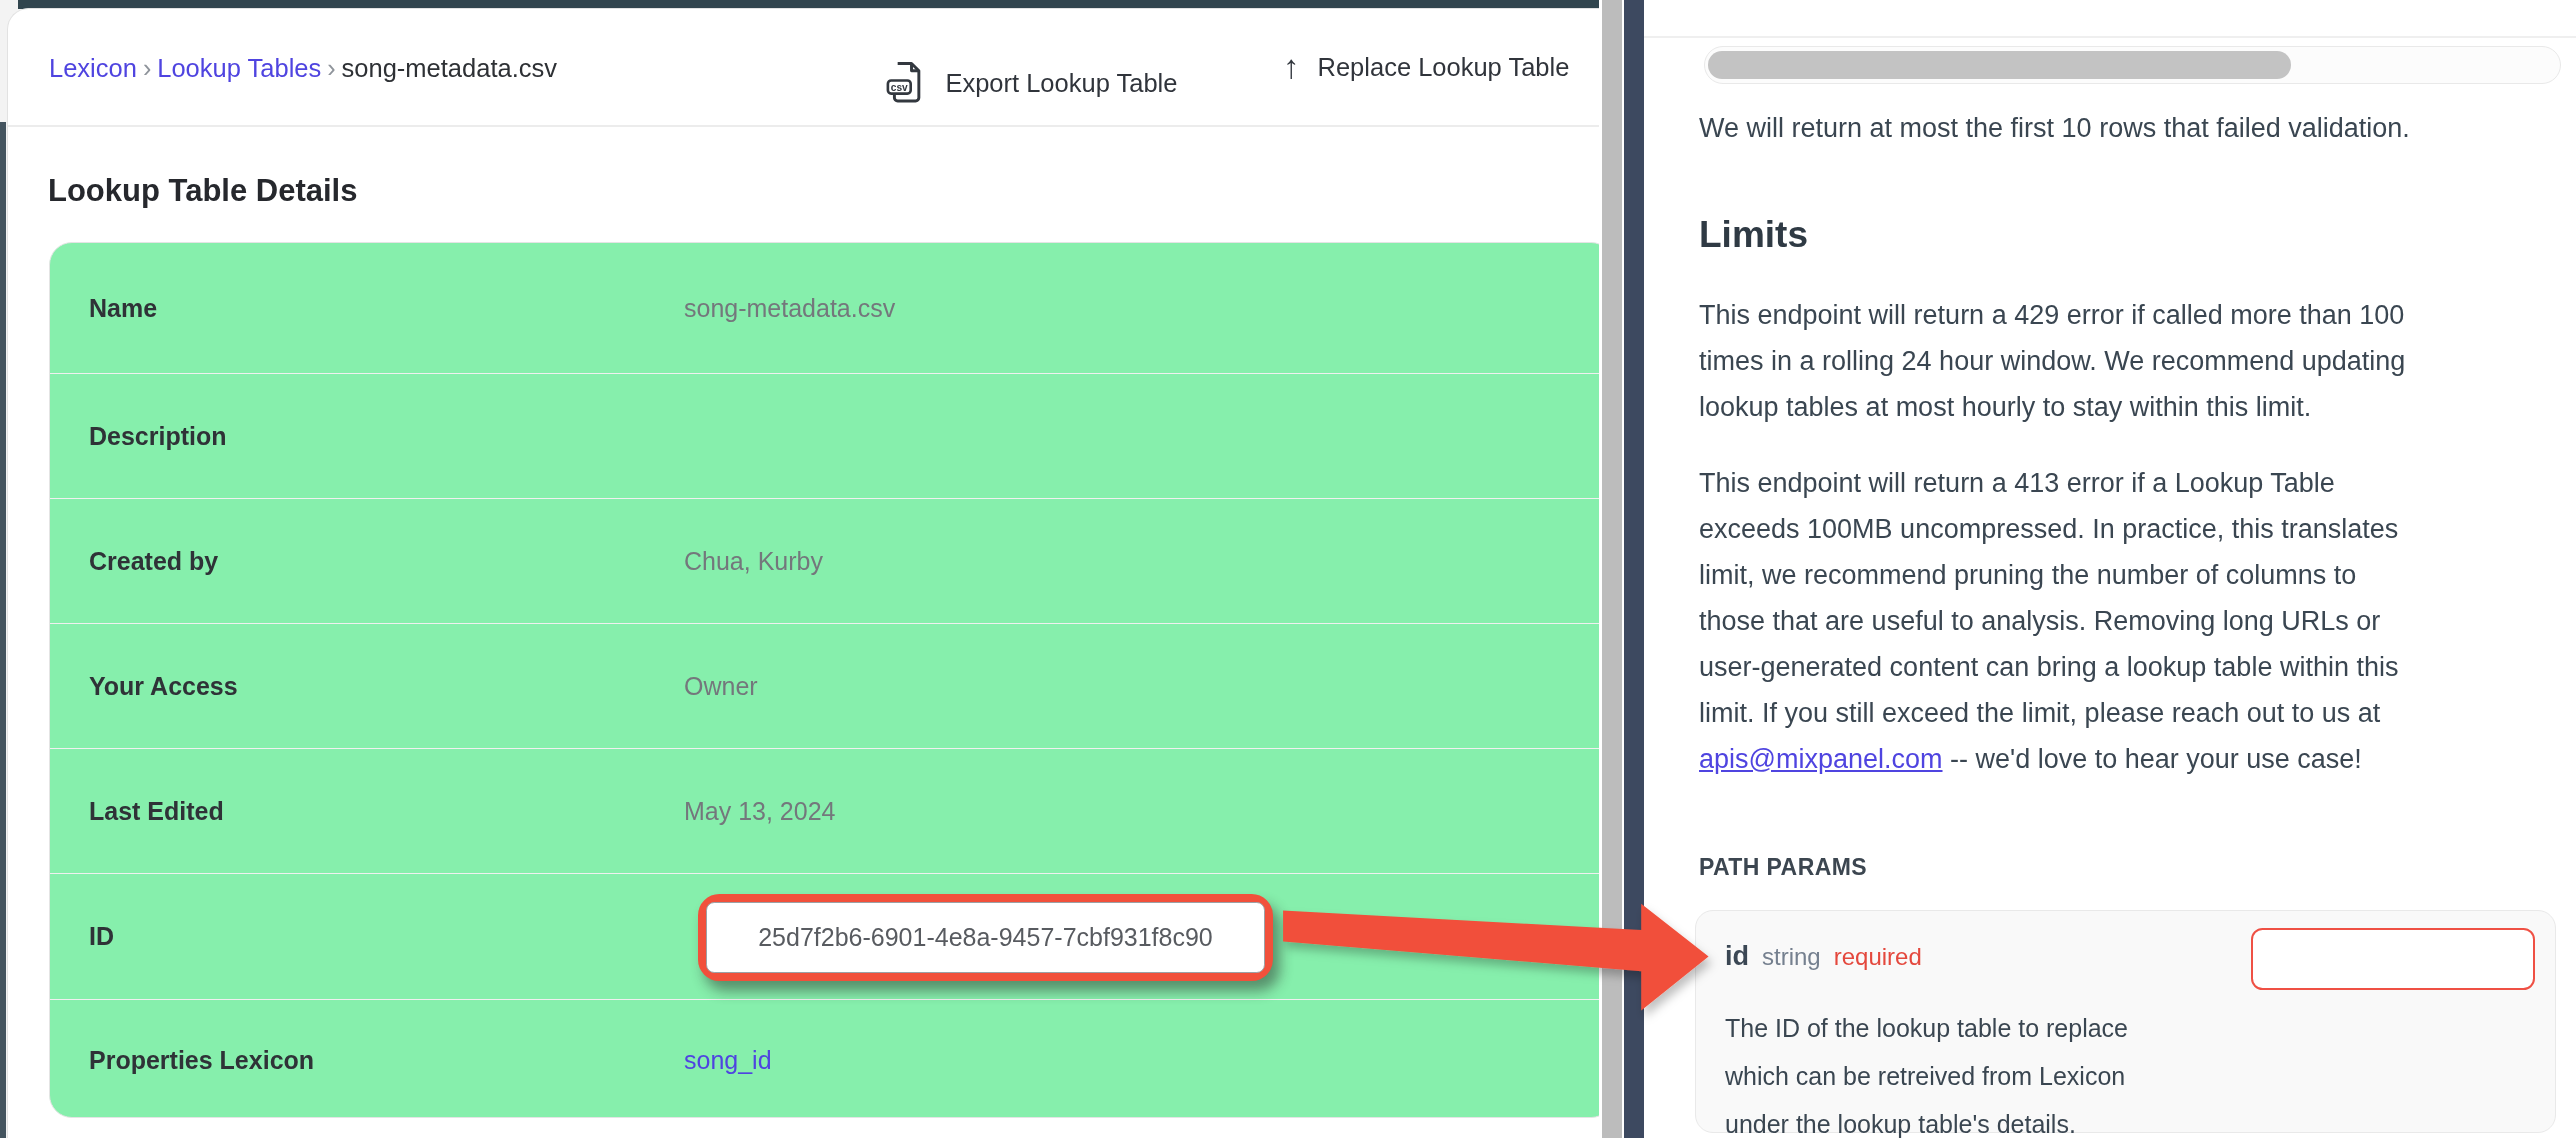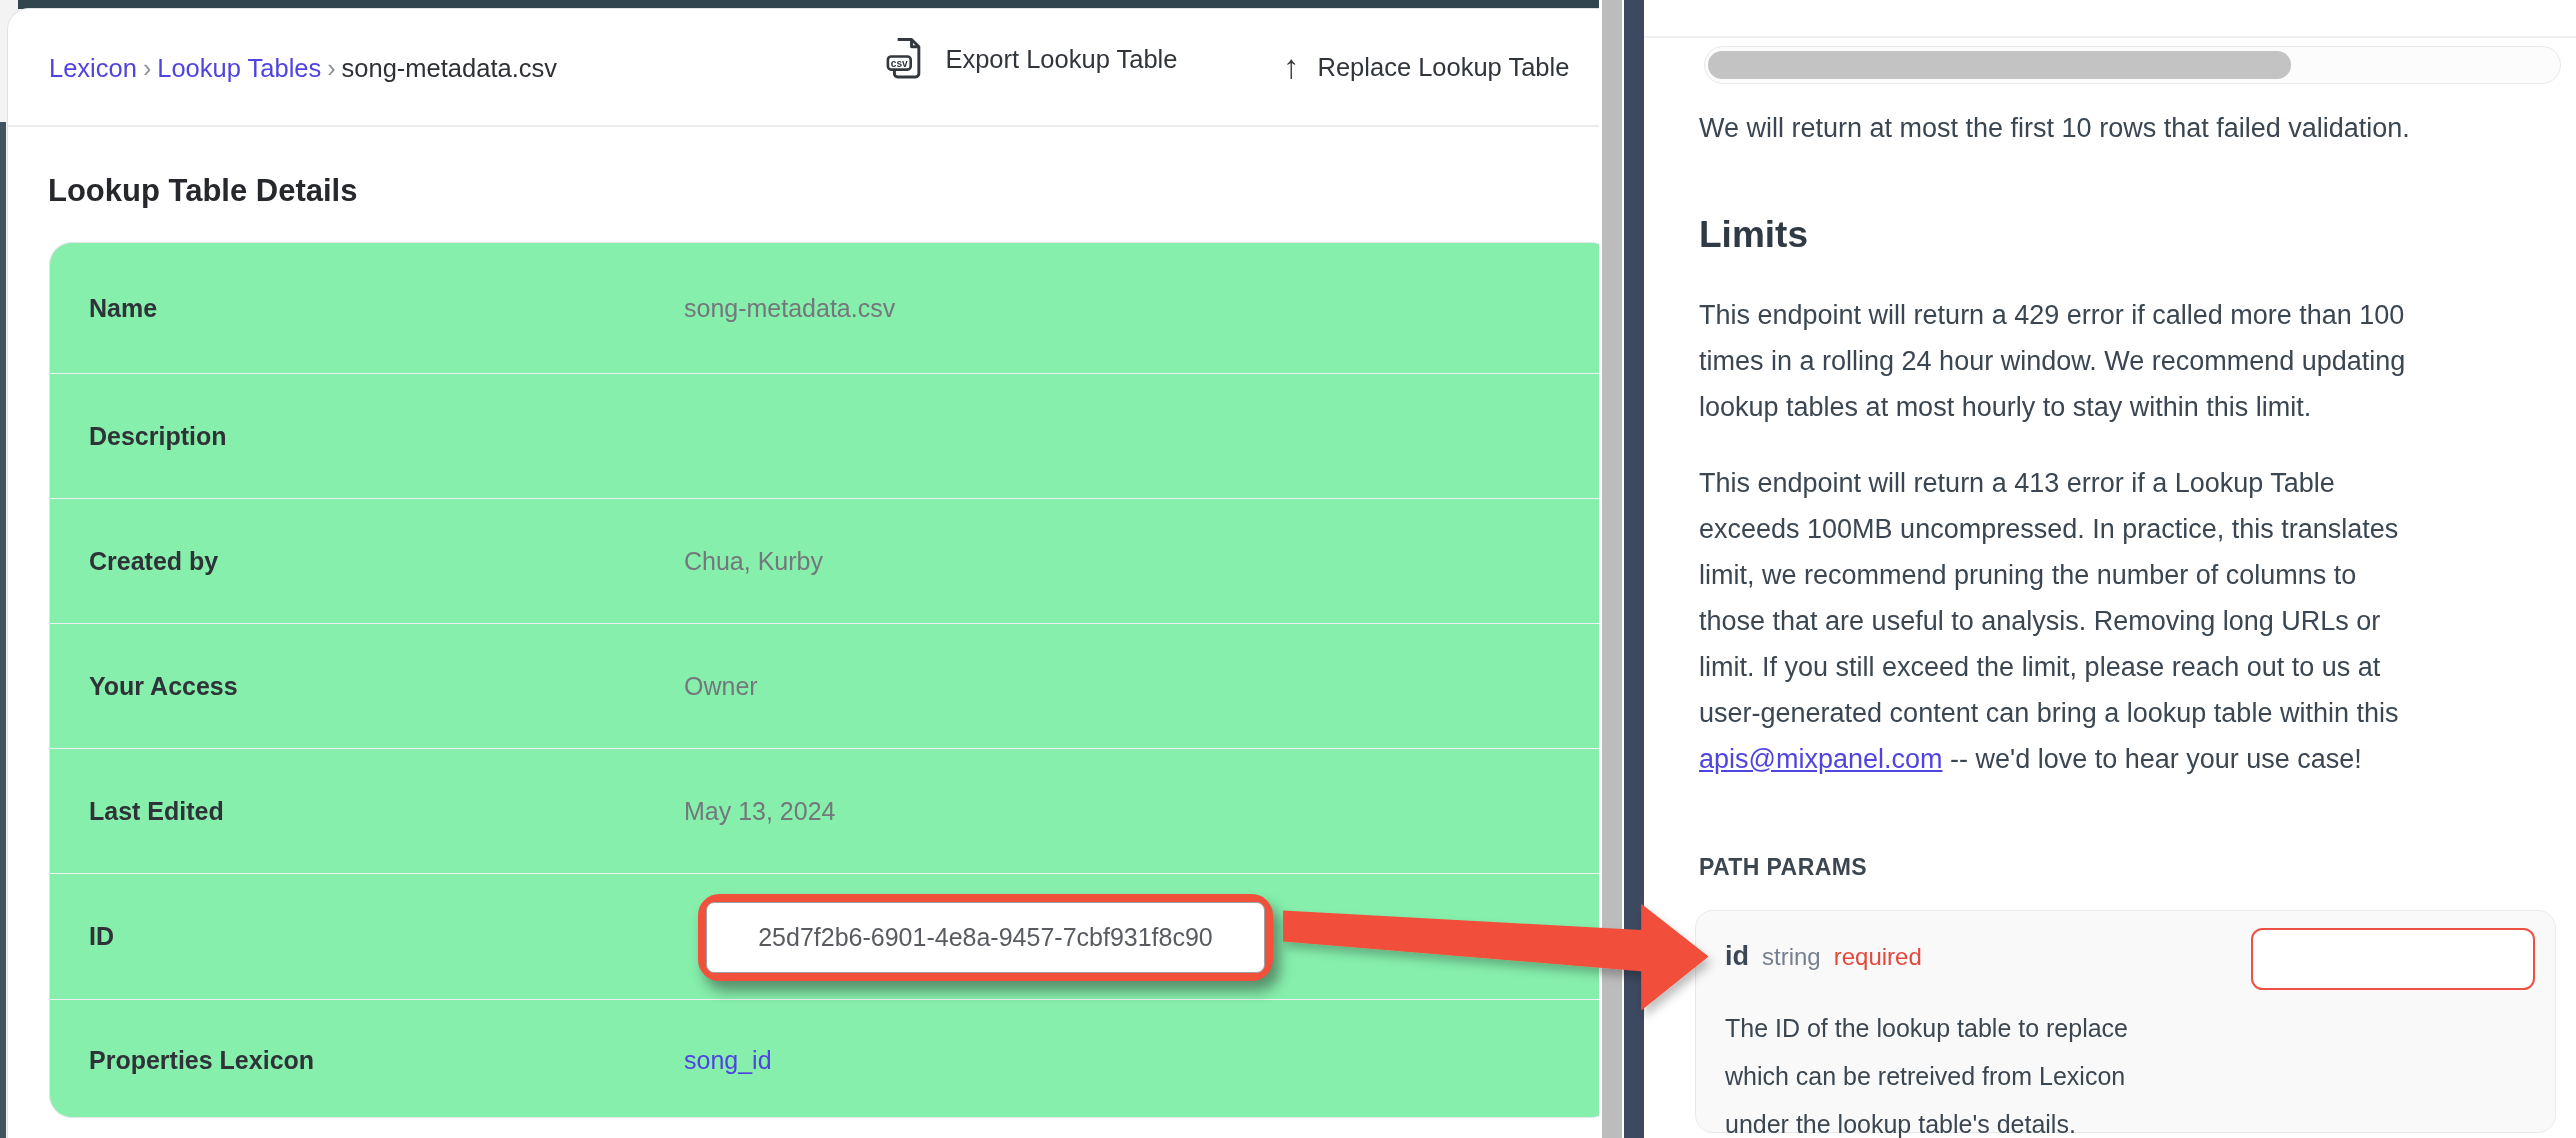--- a/index.html
+++ b/index.html
@@ -16,21 +16,21 @@
   #header-divider { left:8.2px; top:125px; width:1591px; height:1.6px; background:#ececec; }
 
   #breadcrumb { left:49px; top:53px; display:flex; align-items:center; gap:6px;
                 font-size:25.5px; line-height:31px; }
   .crumb-link { color:#4F44E0; cursor:pointer; }
   .crumb-sep { color:#8f949b; font-size:25px; }
   .crumb-current { color:#2e3135; }
 
   .toolbar-btn { display:flex; align-items:center; color:#30343b; font-size:25.5px;
                  font-weight:500; height:46px; cursor:pointer; }
-  #export-btn { left:886px; top:36px; }
+  #export-btn { left:886px; top:60px; }
   #replace-btn { left:1283px; top:44px; width:317px; overflow:hidden; white-space:nowrap; }
   .btn-icon { margin-right:21.4px; flex:none; display:flex; align-items:center; }
   #up-arrow-glyph { font-size:33px; font-weight:400; color:#33383f; margin-right:18px; }
 
   #page-title { left:48px; top:173px; font-size:31px; font-weight:700; color:#26282d; }
 
   #details-card { left:49px; top:242px; width:1565px; height:876px;
                   border:1.6px solid #e4e4e4; border-radius:23px; background:#86efac; }
   .drow { position:absolute; left:0; width:100%; display:flex; align-items:center; }
   .drow + .drow { border-top:1.6px solid #f0f0f0; }
@@ -169,22 +169,22 @@
   <div>This endpoint will return a 429 error if called more than 100</div>
   <div>times in a rolling 24 hour window. We recommend updating</div>
   <div>lookup tables at most hourly to stay within this limit.</div>
 </div>
 
 <div class="abs doc-text para" id="para-2">
   <div>This endpoint will return a 413 error if a Lookup Table</div>
   <div>exceeds 100MB uncompressed. In practice, this translates</div>
   <div>limit, we recommend pruning the number of columns to</div>
   <div>those that are useful to analysis. Removing long URLs or</div>
+  <div>user-generated content can bring a lookup table within this</div>
   <div>limit. If you still exceed the limit, please reach out to us at</div>
-  <div>user-generated content can bring a lookup table within this</div>
   <div>
     <span class="doc-link">apis@mixpanel.com</span><span> -- we'd love to hear your use case!</span>
   </div>
 </div>
 
 <div class="abs" id="path-params-label">PATH PARAMS</div>
 
 <div class="abs" id="param-card"></div>
 <div class="abs" id="param-head">
   <span id="param-name">id</span>

